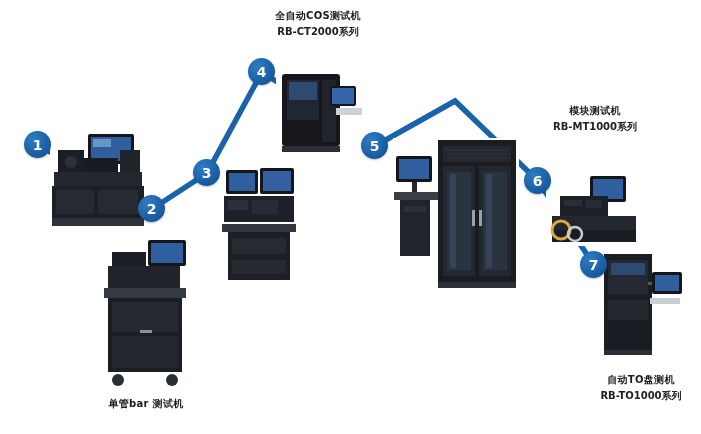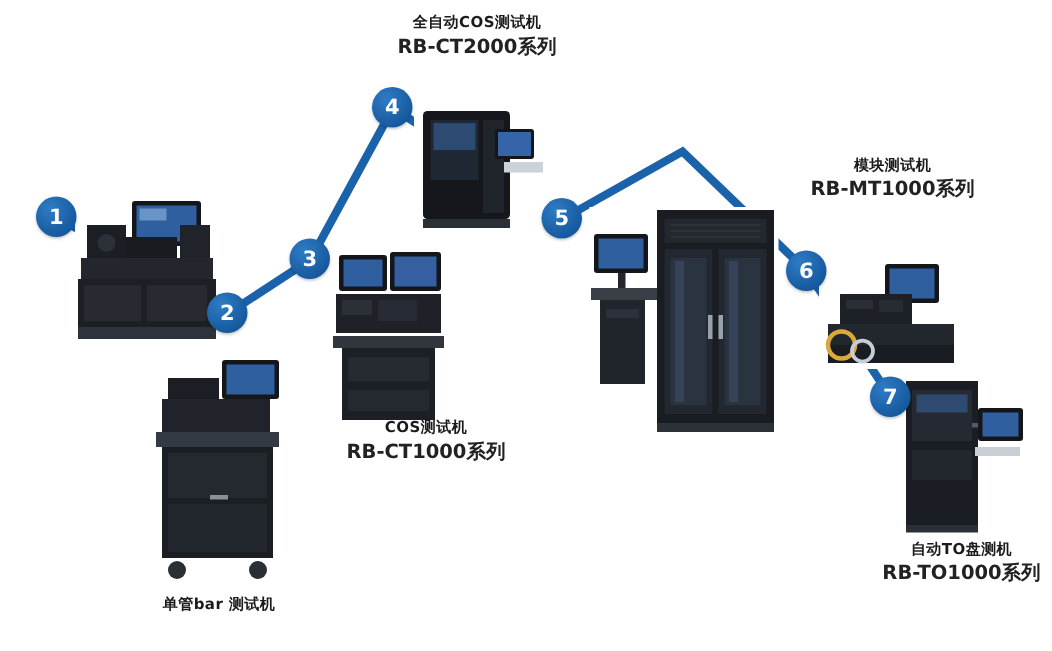--- a/index.html
+++ b/index.html
@@ -13,21 +13,21 @@
     background:radial-gradient(circle at 35% 30%, #2e7cc4, #15579c 75%);
     color:#ffffff;font-size:14px;font-weight:bold;
     display:flex;align-items:center;justify-content:center;
     box-shadow:0 1px 2px rgba(0,0,0,.25);
   }
   .step-label{
     position:absolute;transform:translateX(-50%);text-align:center;
     color:#1b1b1b;white-space:nowrap;
   }
   .step-label .title{font-size:10px;font-weight:bold;line-height:16px;letter-spacing:.3px;}
-  .step-label .model{font-size:13px;font-weight:bold;line-height:14px;margin-top:1px;color:#222;}
+  .step-label .model{font-size:10px;font-weight:bold;line-height:14px;margin-top:1px;color:#222;}
 </style>
 </head>
 <body>
 
 <div class="stage">
 
   <svg class="diagram-svg" viewBox="0 0 701 434">
 
     <g fill="none" stroke="#1a63ab" stroke-width="5.5">
       <path d="M38,145 L152,209"></path>
@@ -165,30 +165,26 @@
   <div class="step-circle" style="left:524px;top:167px">
       <span>6</span>
     </div>
   <div class="step-circle" style="left:580px;top:251px">
       <span>7</span>
     </div>
 
   <div class="step-label" style="left:146px;top:396px">
     <div class="title">单管bar 测试机</div>
   </div>
-  <div class="step-label" style="left:284px;top:278px">
-    <div class="title">COS测试机</div>
-    <div class="model">RB-CT1000系列</div>
-  </div>
   <div class="step-label" style="left:318px;top:8px">
     <div class="title">全自动COS测试机</div>
     <div class="model">RB-CT2000系列</div>
   </div>
   <div class="step-label" style="left:595px;top:103px">
     <div class="title">模块测试机</div>
     <div class="model">RB-MT1000系列</div>
   </div>
-  <div class="step-label" style="left:641px;top:359px">
+  <div class="step-label" style="left:641px;top:372px">
     <div class="title">自动TO盘测机</div>
     <div class="model">RB-TO1000系列</div>
   </div>
 
 </div>
 
 </body></html>

